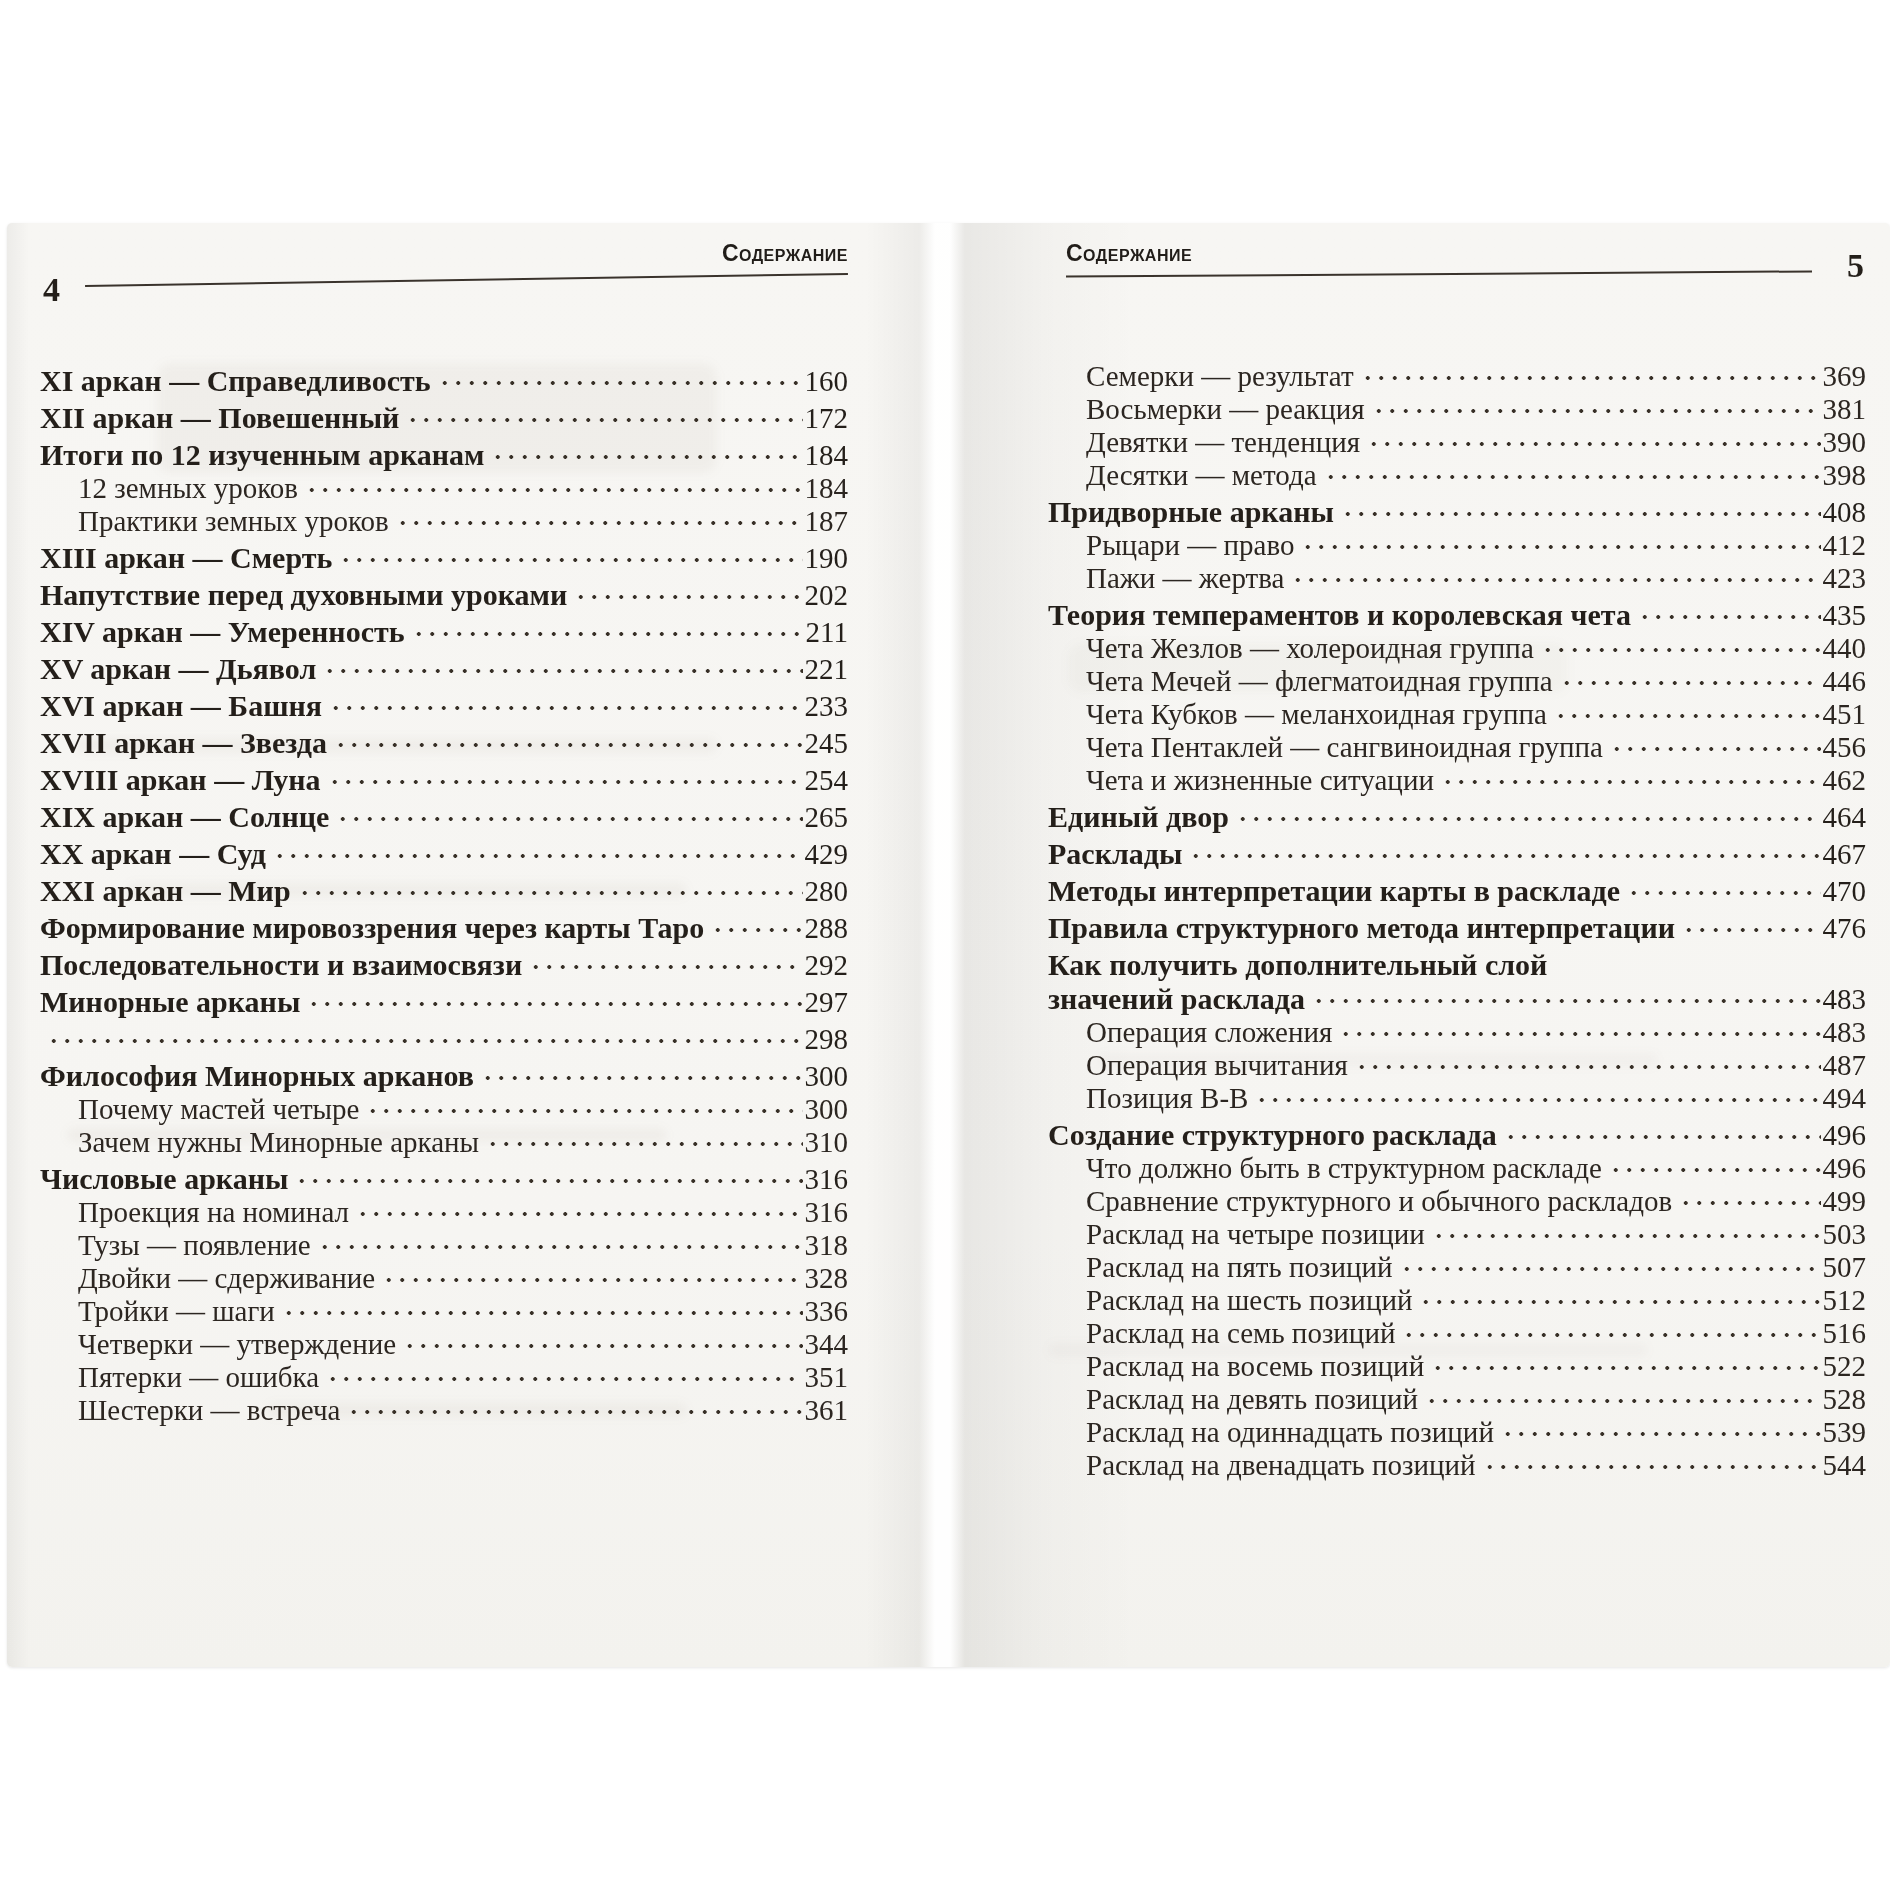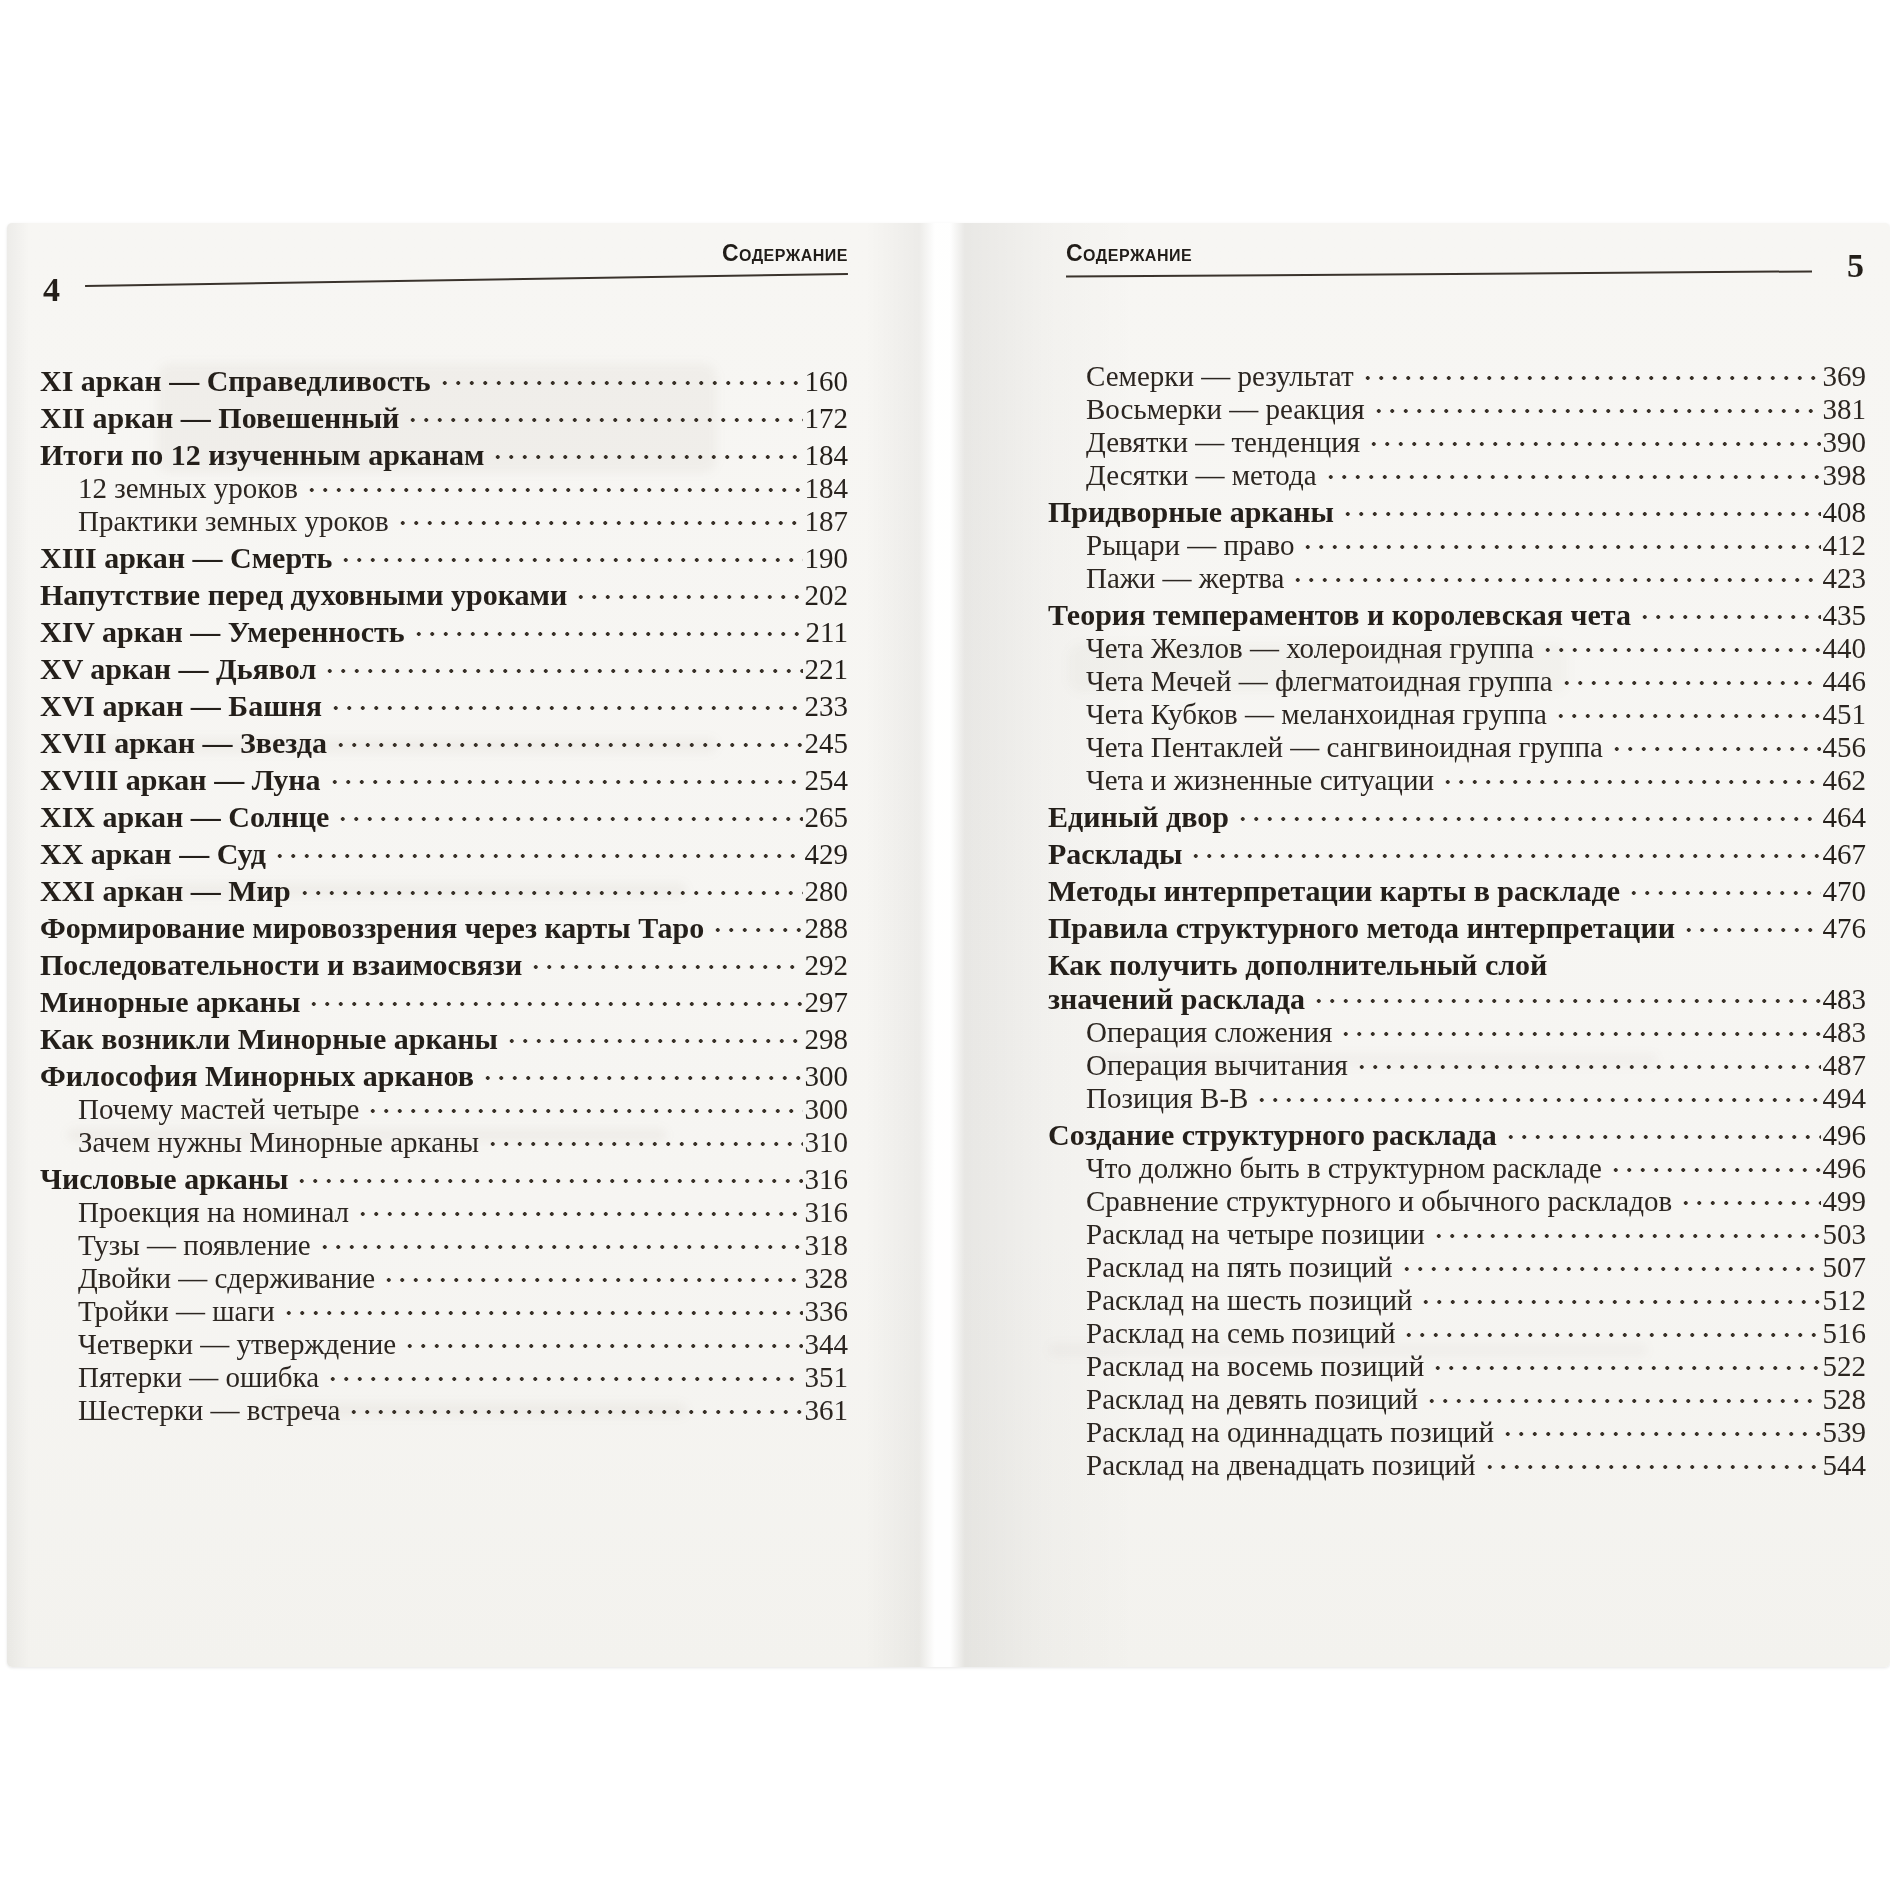--- a/index.html
+++ b/index.html
@@ -171,21 +171,20 @@
             <span class="t">Последовательности и взаимосвязи</span>
             <div class="lead"></div>
             <span class="p">292</span>
           </div>
           <div class="row main">
             <span class="t">Минорные арканы</span>
             <div class="lead"></div>
             <span class="p">297</span>
           </div>
           <div class="row main">
-            <span class="t">Как возникли Минорные арканы</span>
             <div class="lead"></div>
             <span class="p">298</span>
           </div>
           <div class="row main">
             <span class="t">Философия Минорных арканов</span>
             <div class="lead"></div>
             <span class="p">300</span>
           </div>
           <div class="row sub">
             <span class="t">Почему мастей четыре</span>

